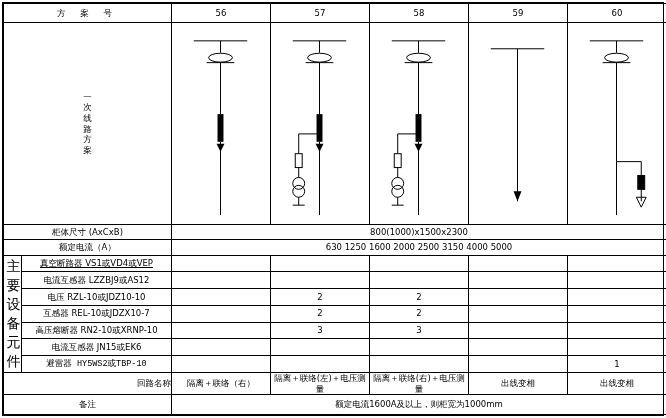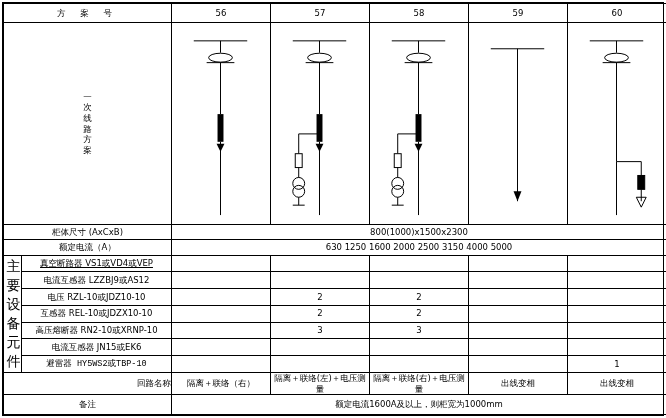--- a/index.html
+++ b/index.html
@@ -247,21 +247,21 @@
     <td></td>
     <td>2</td>
     <td>2</td>
     <td></td>
     <td></td>
   </tr>
 
   <tr>
     <td class="row-lbl-left cell-pad" style="height:14px;">
       <span>互感器</span>
-      <span>REL-10或JDZX10-10</span>
+      <span>REL-10或JDZX10-7</span>
     </td>
     <td></td>
     <td>2</td>
     <td>2</td>
     <td></td>
     <td></td>
   </tr>
 
   <tr>
     <td class="row-lbl-left cell-pad" style="height:14px;">高压熔断器 RN2-10或XRNP-10</td>

